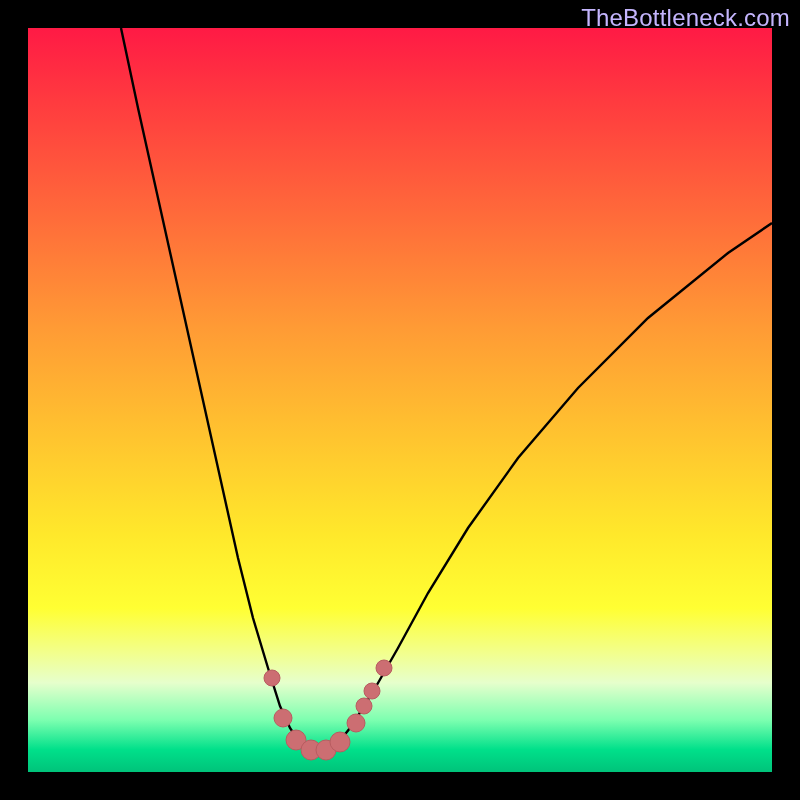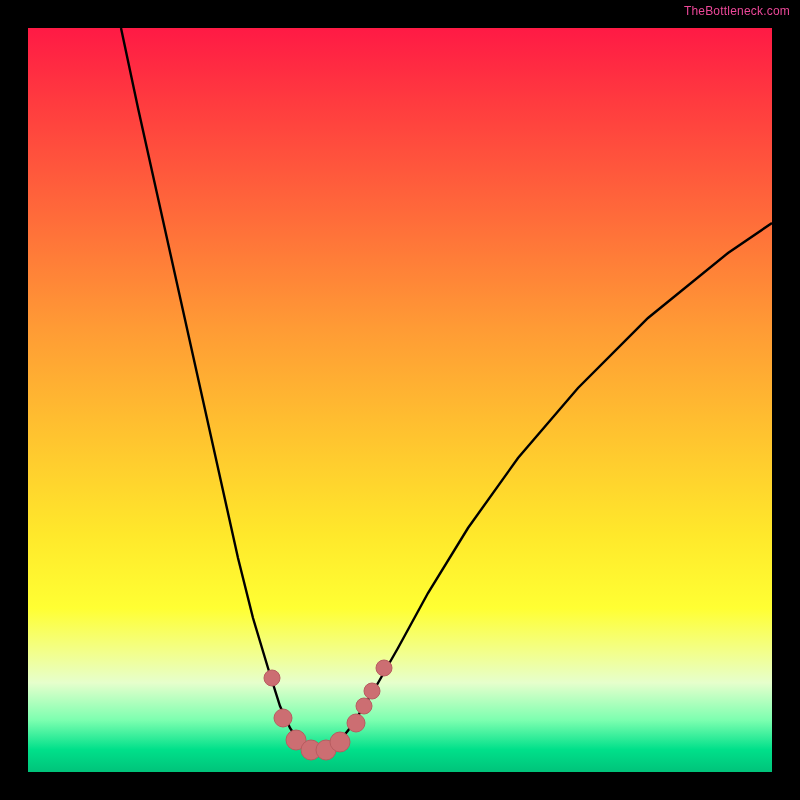--- a/index.html
+++ b/index.html
@@ -38,22 +38,22 @@
       #e6ffcc 88%,
       #7dffb0 93%,
       #00e08a 97%,
       #00c37a 100%
     );
   }
   .watermark {
     position: absolute;
     top: 4px;
     right: 10px;
-    color: #ec4899;
-    font-size: 12px;
+    color: #c4b5fd;
+    font-size: 24px;
     font-weight: 500;
     letter-spacing: 0.2px;
     user-select: none;
   }
   svg.curve {
     position: absolute;
     left: 0;
     top: 0;
     width: 744px;
     height: 744px;

